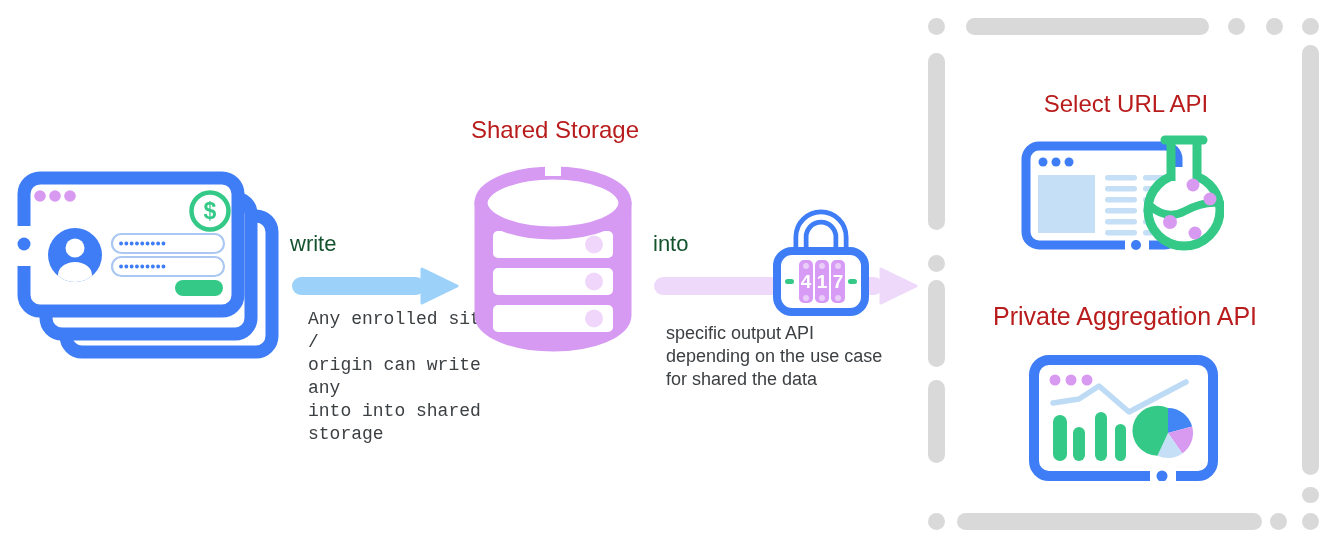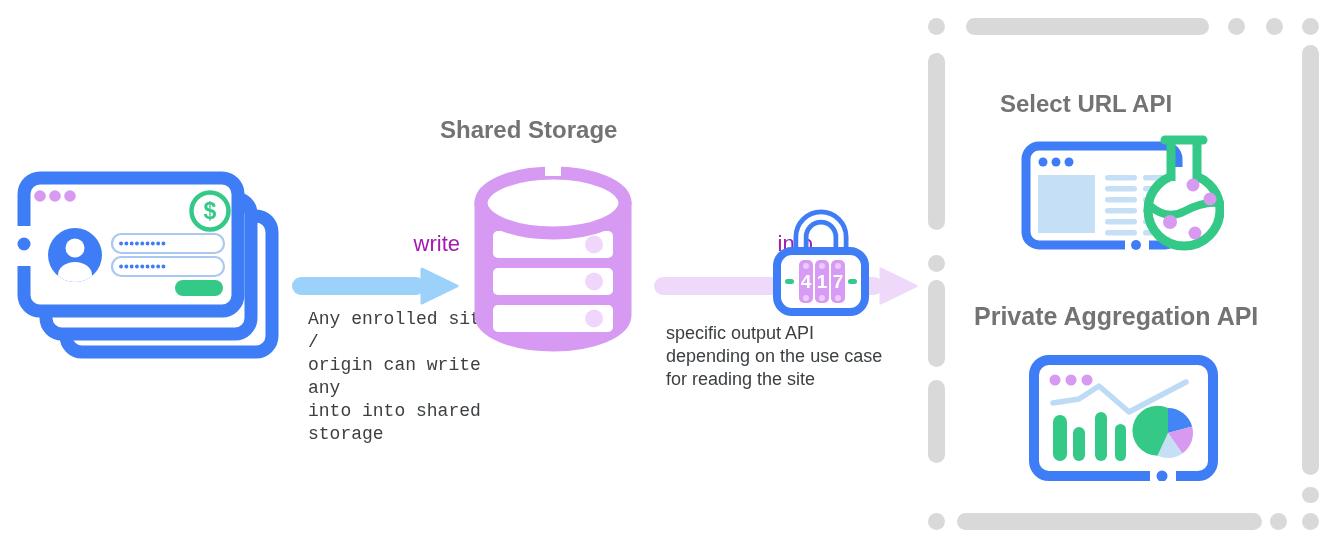--- a/index.html
+++ b/index.html
@@ -1,23 +1,23 @@
 <!DOCTYPE html>
 <html><head>
 <meta charset="utf-8">
 <style>
   html,body{margin:0;padding:0;background:#ffffff;}
   .canvas{
     position:relative;width:1333px;height:555px;background:#ffffff;overflow:hidden;
     font-family:"Liberation Sans",sans-serif;color:#3c4043;
   }
   .abs{position:absolute;}
-  .flow-label{font-size:22px;color:#a21caf;text-align:right;}
+  .flow-label{font-size:22px;color:#14532d;text-align:left;}
   .caption{font-size:18px;line-height:23px;color:#3c4043;}
-  .big-title{font-weight:bold;color:#737373;}
+  .big-title{font-weight:normal;color:#b91c1c;text-align:center;}
   .ss-title{font-size:24px;}
   .api-title{font-size:24px;}
   .api-title-wide{font-size:25px;}
   .seg{position:absolute;background:#d9d9d9;border-radius:99px;}
   svg{display:block;}
 </style>
 </head>
 <body>
 
 <div class="canvas">
@@ -101,21 +101,21 @@
     <text x="66" y="87" text-anchor="middle" font-size="19" font-weight="bold" fill="#ffffff">7</text>
     <circle cx="34" cy="97" r="3" fill="rgba(255,255,255,0.5)"></circle>
     <circle cx="50" cy="97" r="3" fill="rgba(255,255,255,0.5)"></circle>
     <circle cx="66" cy="97" r="3" fill="rgba(255,255,255,0.5)"></circle>
     <rect x="13" y="78" width="9" height="5" rx="2.5" fill="#34c987"></rect>
     <rect x="76" y="78" width="9" height="5" rx="2.5" fill="#34c987"></rect>
   </svg>
   <div class="abs caption" style="left:666px;top:322px;width:250px;">
     <div>specific output API</div>
     <div>depending on the use case</div>
-    <div>for reading the site</div>
+    <div>for shared the data</div>
   </div>
 
   <div class="abs" style="left:925px;top:12px;width:398px;height:530px;">
     <div class="seg" style="left:3px;top:6px;width:17px;height:17px;"></div>
     <div class="seg" style="left:41px;top:6px;width:243px;height:17px;"></div>
     <div class="seg" style="left:303px;top:6px;width:17px;height:17px;"></div>
     <div class="seg" style="left:341px;top:6px;width:17px;height:17px;"></div>
     <div class="seg" style="left:377px;top:6px;width:17px;height:17px;"></div>
     <div class="seg" style="left:3px;top:41px;width:17px;height:177px;"></div>
     <div class="seg" style="left:3px;top:243px;width:17px;height:17px;"></div>

